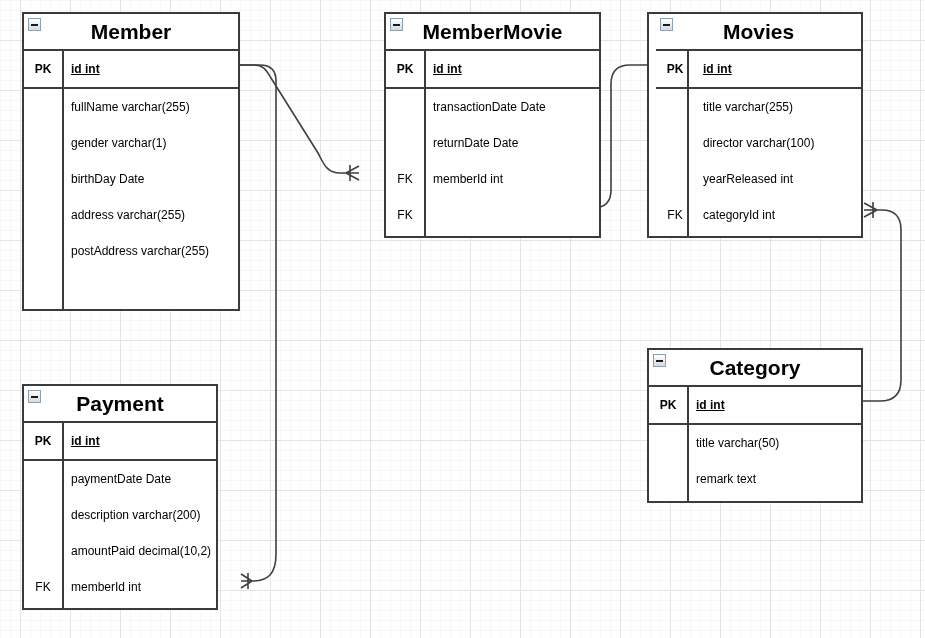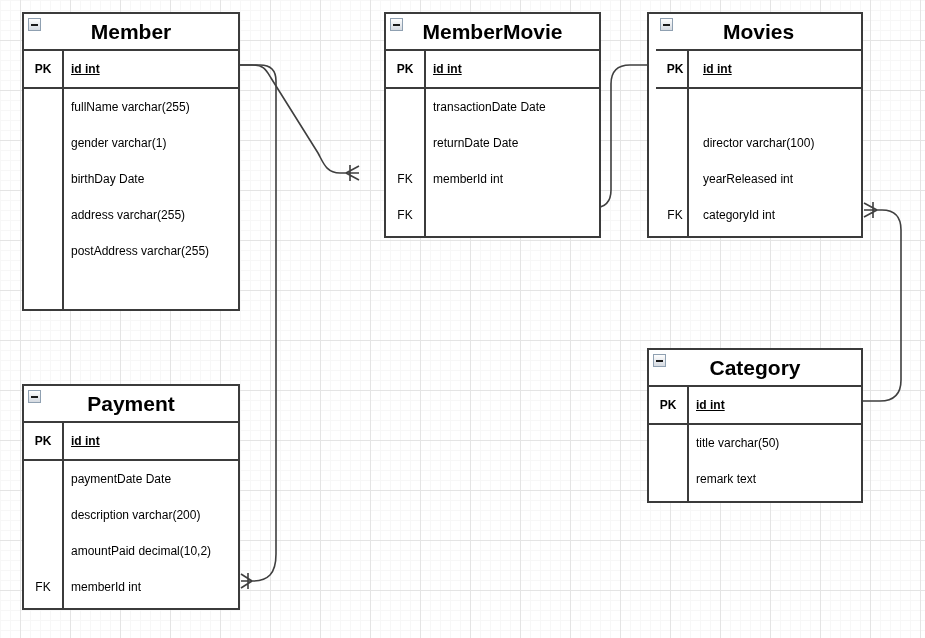--- a/index.html
+++ b/index.html
@@ -47,21 +47,21 @@
   .row.pk-row .key{font-weight:bold;}
   .row .field{
     flex:1;display:flex;align-items:center;padding-left:9px;box-sizing:border-box;
   }
   .row .field.pk-field{font-weight:bold;text-decoration:underline;}
   
   .t-member      {left:22px;  top:12px;  width:218px; height:299px;}
   .t-membermovie {left:359px; top:12px;  width:217px; height:226px;margin-left:25px;}
   .t-movies      {left:647px; top:12px;  width:216px; height:226px;padding-left:7px;}
   .t-category    {left:647px; top:348px; width:216px; height:155px;}
-  .t-payment     {left:22px;  top:384px; width:218px; height:226px;}
+  .t-payment     {left:22px;  top:384px; width:196px; height:226px;}
   svg.wires{position:absolute;left:0;top:0;pointer-events:none;}
   svg.wires path{fill:none;stroke:#3f3f3f;stroke-width:1.6px;}
 </style>
 </head>
 <body>
 
 <div class="canvas">
 
   <svg class="wires" width="925" height="638">
 
@@ -160,20 +160,21 @@
         </span>
       <span>Movies</span>
     </div>
     <div class="table-body">
         <div class="row pk-row">
           <div class="key">PK</div>
           <div class="field pk-field">id int</div>
         </div>
         <div class="row">
           <div class="key"></div>
+          <div class="field">title varchar(255)</div>
         </div>
         <div class="row">
           <div class="key"></div>
           <div class="field">director varchar(100)</div>
         </div>
         <div class="row">
           <div class="key"></div>
           <div class="field">yearReleased int</div>
         </div>
         <div class="row">

